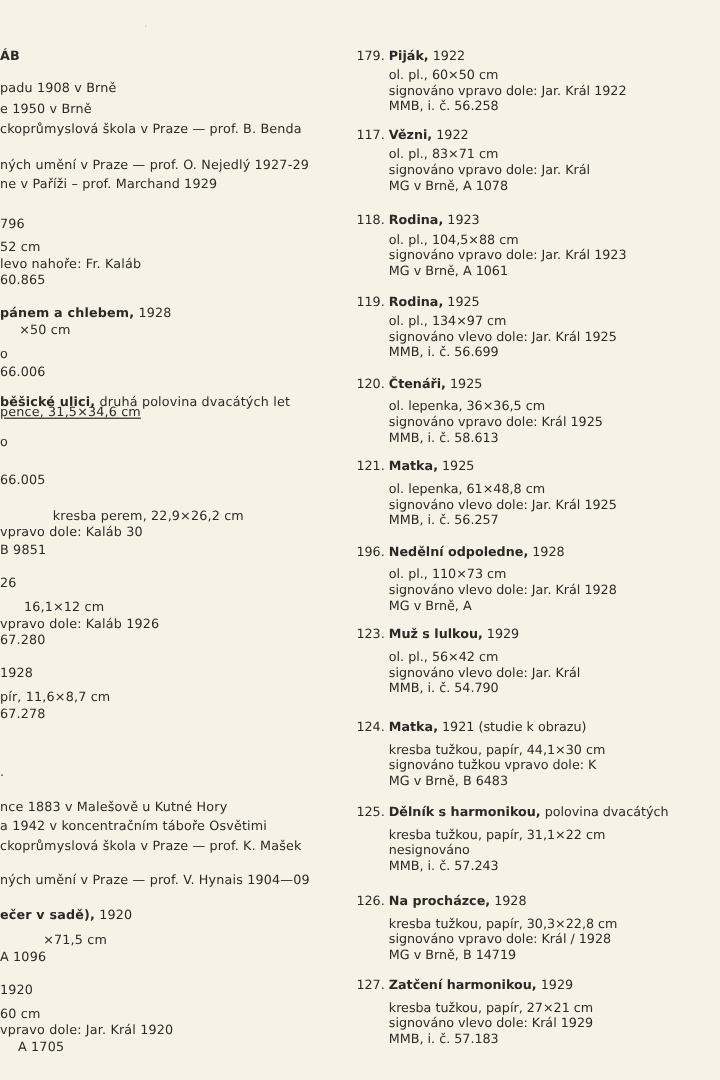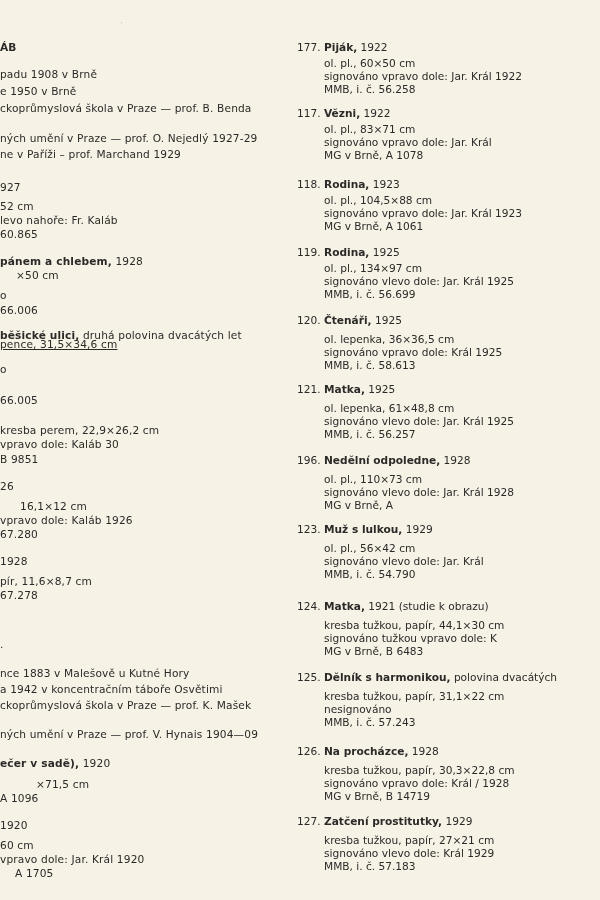--- a/index.html
+++ b/index.html
@@ -40,33 +40,33 @@
 
 <div class="page">
   <div class="ghost">·</div>
   <div class="left" id="left-col">
       <div class="line b" style="top: 41px;">ÁB</div>
       <div class="line" style="top: 68px;">padu 1908 v Brně</div>
       <div class="line" style="top: 85px;">e 1950 v Brně</div>
       <div class="line" style="top: 102px;">ckoprůmyslová  škola  v  Praze  —  prof.  B.  Benda</div>
       <div class="line" style="top: 132px;">ných  umění  v  Praze  —  prof.  O.  Nejedlý  1927-29</div>
       <div class="line" style="top: 148px;">ne v Paříži – prof. Marchand 1929</div>
-      <div class="line" style="top: 181px;">927</div>
+      <div class="line" style="top: 181px;">796</div>
       <div class="line" style="top: 200px;">52 cm</div>
       <div class="line" style="top: 214px;">levo nahoře: Fr. Kaláb</div>
       <div class="line" style="top: 228px;">60.865</div>
       <div class="line" style="top: 255px;"><span class="b">pánem a chlebem,</span><span> 1928</span></div>
       <div class="line" style="top: 269px; padding-left: 16px;">×50 cm</div>
       <div class="line" style="top: 289px;">o</div>
       <div class="line" style="top: 304px;">66.006</div>
       <div class="line" style="top: 329px;"><span class="b">běšické ulici,</span><span> druhá polovina dvacátých let</span></div>
       <div class="line" style="top: 338px; text-decoration: underline;">pence, 31,5×34,6 cm</div>
       <div class="line" style="top: 363px;">o</div>
       <div class="line" style="top: 378px; margin-top: 16px;">66.005</div>
-      <div class="line" style="top: 424px;">kresba perem, 22,9×26,2 cm</div>
+      <div class="line" style="top: 424px; padding-left: 44px;">kresba perem, 22,9×26,2 cm</div>
       <div class="line" style="top: 438px;">vpravo dole: Kaláb 30</div>
       <div class="line" style="top: 453px;">B  9851</div>
       <div class="line" style="top: 480px;">26</div>
       <div class="line" style="top: 500px; padding-left: 20px;">  16,1×12 cm</div>
       <div class="line" style="top: 514px;">vpravo dole: Kaláb 1926</div>
       <div class="line" style="top: 528px;">67.280</div>
       <div class="line" style="top: 555px;"> 1928</div>
       <div class="line" style="top: 575px;">pír, 11,6×8,7 cm</div>
       <div class="line" style="top: 589px;">67.278</div>
       <div class="line" style="top: 638px;">.</div>
@@ -77,21 +77,21 @@
       <div class="line" style="top: 757px;"><span class="b">ečer v sadě),</span><span> 1920</span></div>
       <div class="line" style="top: 778px; margin-left: 36px;">×71,5 cm</div>
       <div class="line" style="top: 792px;"> A  1096</div>
       <div class="line" style="top: 819px;"> 1920</div>
       <div class="line" style="top: 839px;">60 cm</div>
       <div class="line" style="top: 853px;">vpravo dole: Jar. Král 1920</div>
       <div class="line" style="top: 867px; padding-left: 15px;"> A  1705</div>
     </div>
   <div class="right" id="right-col">
       <div class="entry" style="top: 41px;">
-        <div class="num">177.</div>
+        <div class="num">179.</div>
         <div class="head"><span class="title">Piják,</span><span> 1922</span></div>
         <div class="det">
           <div>ol. pl., 60×50 cm</div>
           <div>signováno vpravo dole: Jar. Král 1922</div>
           <div>MMB, i. č. 56.258</div>
         </div>
       </div>
       <div class="entry" style="top: 107px;">
         <div class="num">117.</div>
         <div class="head"><span class="title">Vězni,</span><span> 1922</span></div>
@@ -177,21 +177,21 @@
         <div class="num">126.</div>
         <div class="head"><span class="title">Na procházce,</span><span> 1928</span></div>
         <div class="det gap">
           <div>kresba tužkou, papír, 30,3×22,8 cm</div>
           <div>signováno vpravo dole: Král / 1928</div>
           <div>MG v Brně, B  14719</div>
         </div>
       </div>
       <div class="entry" style="top: 815px;">
         <div class="num">127.</div>
-        <div class="head"><span class="title">Zatčení prostitutky,</span><span> 1929</span></div>
+        <div class="head"><span class="title">Zatčení harmonikou,</span><span> 1929</span></div>
         <div class="det gap">
           <div>kresba tužkou, papír, 27×21 cm</div>
           <div>signováno vlevo dole: Král  1929</div>
           <div>MMB, i. č. 57.183</div>
         </div>
       </div>
     </div>
 </div>
 
 </body></html>

